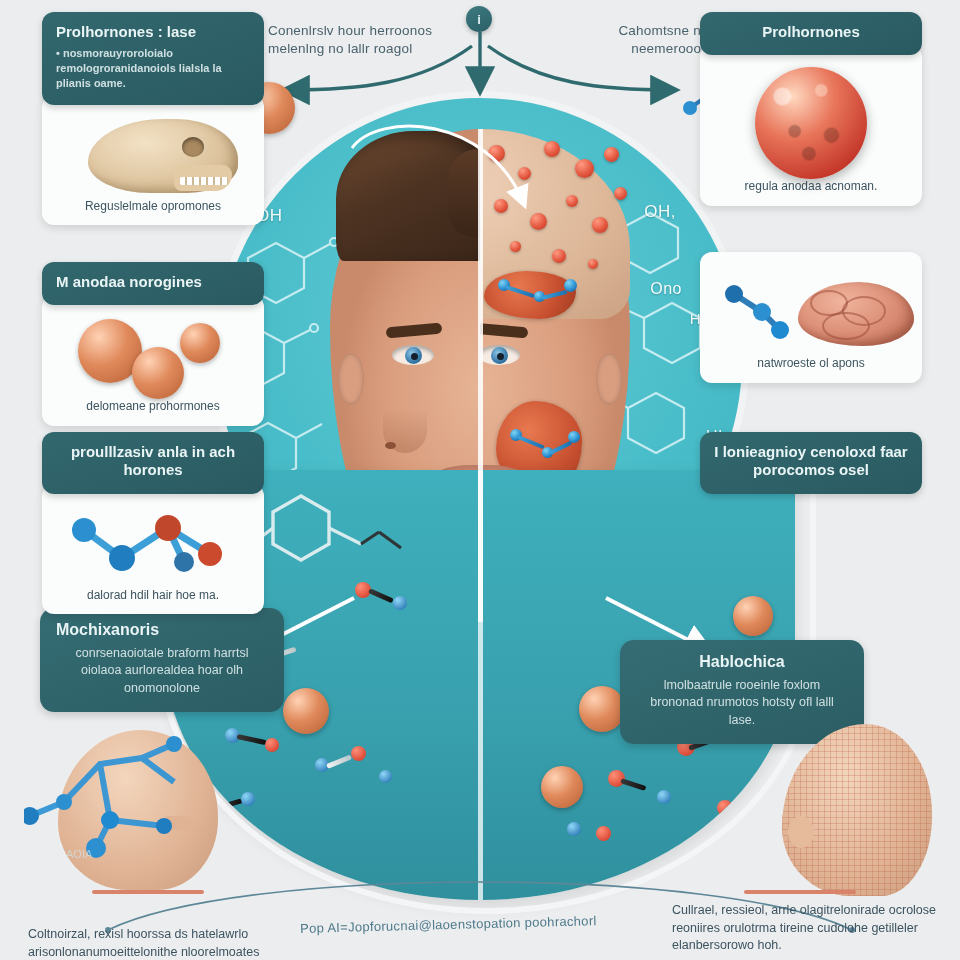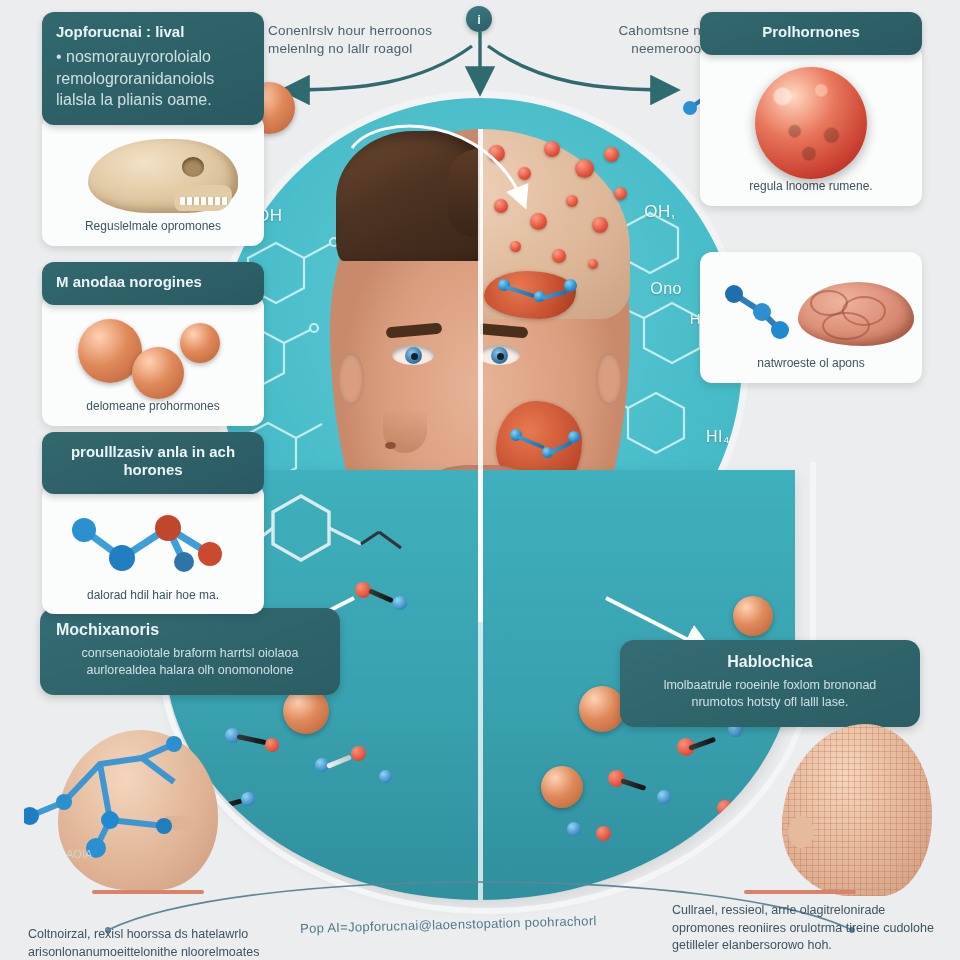--- a/index.html
+++ b/index.html
@@ -117,32 +117,32 @@
 
   
   .card{position:absolute;width:222px;}
   .card .hdr{
     background:linear-gradient(160deg,#32686e 0%, #2a5a61 100%);
     color:#e9f4f5;border-radius:12px;padding:11px 14px 14px;
     font-size:15px;font-weight:bold;line-height:1.22;
     box-shadow:0 3px 7px rgba(0,0,0,.18);
     position:relative;z-index:3;
   }
-  .card .hdr .sub{display:block;font-weight:normal;font-size:16px;margin-top:5px;opacity:.86;line-height:1.35;}
+  .card .hdr .sub{display:block;font-weight:bold;font-size:11px;margin-top:5px;opacity:.86;line-height:1.35;}
   .card .body{
     background:#fbfcfc;border-radius:12px;margin-top:-10px;padding:24px 12px 11px;
     box-shadow:0 3px 8px rgba(0,0,0,.13);
     position:relative;z-index:2;min-height:86px;
     display:flex;flex-direction:column;justify-content:flex-end;
   }
   .card .cap{font-size:12px;color:#3d5560;text-align:center;line-height:1.3;margin-top:6px;}
   .card .art{position:relative;width:100%;height:74px;}
 
   
-  .wcard{position:absolute;width:300px;}
+  .wcard{position:absolute;width:244px;}
   .wcard .hdr{
     background:linear-gradient(160deg,#356c73 0%, #2b5d64 100%);
     color:#e9f4f5;border-radius:14px;padding:12px 16px 15px;
     font-size:16px;font-weight:bold;line-height:1.2;
     box-shadow:0 3px 8px rgba(0,0,0,.18);
   }
   .wcard .hdr .sub{display:block;font-weight:normal;font-size:12.5px;margin-top:6px;opacity:.86;line-height:1.38;}
 
   
   .skull{
@@ -403,21 +403,21 @@
     </g>
     <circle cx="14" cy="36" r="7" fill="#2b8fd0"></circle>
       <circle cx="34" cy="22" r="7" fill="#2b8fd0"></circle>
     <circle cx="56" cy="32" r="7" fill="#2b8fd0"></circle>
       <circle cx="74" cy="20" r="6" fill="#1f6fad"></circle>
     <circle cx="38" cy="48" r="7" fill="#1f6fad"></circle>
   </svg>
 
   <div class="card" style="left:42px;top:12px;">
     <div class="hdr">
-      <span>Jopforucnai : lival</span>
+      <span>Prolhornones : lase</span>
       <span class="sub">• nosmorauyroroloialo remologroranidanoiols lialsla la plianis oame.</span>
     </div>
     <div class="body">
       <div class="art">
         <div class="skull">
           <span class="orb" style="right:34px;top:18px;"></span>
           <span class="jaw"></span>
             <span class="teeth"></span>
         </div>
       </div>
@@ -462,21 +462,21 @@
   </div>
 
   <div class="card" style="left:700px;top:12px;">
     <div class="hdr" style="text-align:center;">
       <span>Prolhornones</span>
     </div>
     <div class="body" style="min-height:112px;">
       <div class="art" style="height:104px;">
         <div class="bigsphere"></div>
       </div>
-      <div class="cap">regula lnoome rumene.</div>
+      <div class="cap">regula anodaa acnoman.</div>
     </div>
   </div>
 
   <div class="card" style="left:700px;top:262px;">
     <div class="body">
       <div class="art">
         <svg width="80" height="56" viewBox="0 0 80 56" style="position:absolute;left:10px;top:8px;">
           <g stroke="#2e7cb8" stroke-width="6" fill="none">
               <path d="M12,10 L40,28 L58,46"></path>
             </g>
@@ -488,34 +488,37 @@
           <span class="g" style="left:12px;top:8px;width:34px;height:22px;"></span>
           <span class="g" style="left:44px;top:14px;width:40px;height:26px;"></span>
           <span class="g" style="left:24px;top:30px;width:44px;height:24px;"></span>
         </div>
       </div>
       <div class="cap">natwroeste ol apons</div>
     </div>
   </div>
 
   <div class="card" style="left:700px;top:432px;">
+    <div class="hdr" style="text-align:center;">
+      <span>I lonieagnioy cenoloxd faar porocomos osel</span>
+    </div>
   </div>
 
   <svg style="position:absolute;left:230px;top:592px;" width="130" height="70" viewBox="0 0 130 70">
     <defs>
         <marker id="wl" markerWidth="8" markerHeight="8" refX="6" refY="4" orient="auto">
       <path d="M0,0 L8,4 L0,8 z" fill="#ffffff"></path>
         </marker>
       </defs>
     <path d="M124,6 L22,58" stroke="#ffffff" stroke-width="4" fill="none" marker-end="url(#wl)"></path>
   </svg>
   <div class="wcard" style="left:40px;top:608px;">
     <div class="hdr">
       <span>Mochixanoris</span>
-      <span class="sub" style="text-align:center;">conrsenaoiotale braform harrtsl oiolaoa aurlorealdea halara olh onomonolone</span>
+      <span class="sub" style="text-align:center;">conrsenaoiotale braform harrtsl oiolaoa aurlorealdea hoar olh onomonolone</span>
     </div>
   </div>
 
   <svg style="position:absolute;left:600px;top:592px;" width="130" height="70" viewBox="0 0 130 70">
     <defs>
         <marker id="wr" markerWidth="8" markerHeight="8" refX="6" refY="4" orient="auto">
       <path d="M0,0 L8,4 L0,8 z" fill="#ffffff"></path>
         </marker>
       </defs>
     <path d="M6,6 L108,58" stroke="#ffffff" stroke-width="4" fill="none" marker-end="url(#wr)"></path>
@@ -548,17 +551,17 @@
   <span class="hidden-txt" style="left:66px;top:848px;">AOIA</span>
 
   <div style="position:absolute;left:782px;top:724px;width:150px;height:172px;">
     <div class="profile-head" style="inset:0;border-radius:56% 44% 34% 46%/60% 52% 46% 40%;">
       <div class="mesh"></div>
     </div>
     <div style="position:absolute;left:6px;top:92px;width:26px;height:32px;background:#e5bb9c;border-radius:50%;"></div>
   </div>
 
   <div class="botnote" style="left:28px;top:902px;width:250px;margin-top:24px;">Coltnoirzal, rexisl hoorssa ds hatelawrlo arisonlonanumoeittelonithe nloorelmoates hoar fomollnug areluhe noollos.</div>
-  <div class="botnote" style="left:672px;top:902px;width:268px;">Cullrael, ressieol, arrle olagitrelonirade opromones reoniires orulotrma tireine cudolohe getilleler elanbersorowo hoh.</div>
+  <div class="botnote" style="left:672px;top:902px;width:268px;">Cullrael, ressieol, arrle olagitrelonirade ocrolose reoniires orulotrma tireine cudolohe getilleler elanbersorowo hoh.</div>
   <div style="position:absolute;left:92px;top:890px;width:112px;height:4px;background:#d8836a;border-radius:2px;"></div>
   <div style="position:absolute;left:744px;top:890px;width:112px;height:4px;background:#d8836a;border-radius:2px;"></div>
 
 </div>
 
 </body></html>

